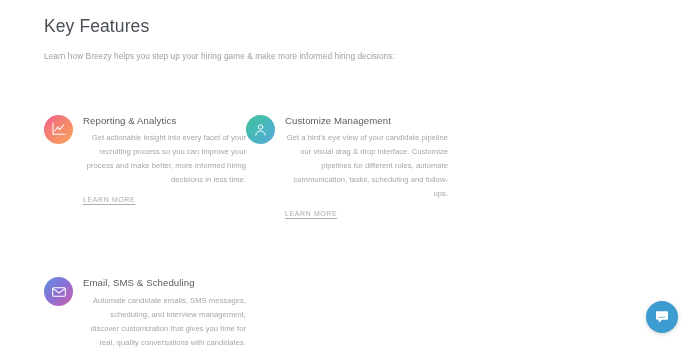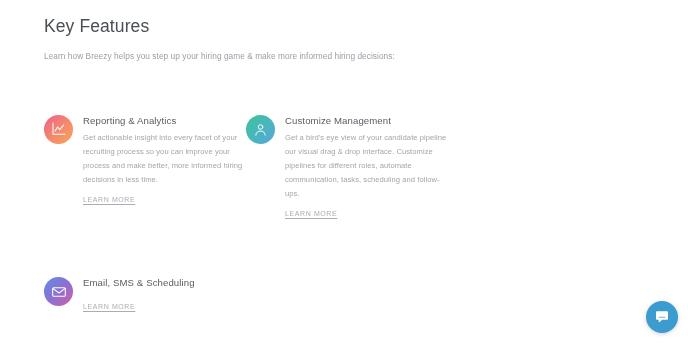--- a/index.html
+++ b/index.html
@@ -89,20 +89,21 @@
     margin: 0 0 5px 0;
     letter-spacing: 0.1px;
     line-height: 1.2;
   }
   .card-desc {
     font-size: 7.6px;
     line-height: 1.85;
     color: #a2a7ac;
     margin: 0;
     letter-spacing: 0.05px;
+    text-align: right;
   }
   .learn-more {
     display: inline-block;
     margin-top: 9px;
     font-size: 7px;
     letter-spacing: 0.6px;
     color: #a9aeb3;
     text-decoration: underline;
     text-underline-offset: 2px;
     cursor: pointer;
@@ -169,20 +170,21 @@
 
       <div class="card">
         <div class="icon-wrap g-email">
           <svg width="16" height="16" viewBox="0 0 24 24" fill="none" stroke="#ffffff" stroke-width="1.6" stroke-linecap="round" stroke-linejoin="round">
             <rect x="2.5" y="5.5" width="19" height="13" rx="1.6"></rect>
             <polyline points="3.2,7 12,13.5 20.8,7"></polyline>
           </svg>
         </div>
         <div class="card-body">
           <h3 class="card-title">Email, SMS &amp; Scheduling</h3>
+          <p class="card-desc">Automate candidate emails, SMS messages, scheduling, and interview management, discover customization that gives you time for real, quality conversations with candidates.</p>
           <span class="learn-more">LEARN MORE</span>
         </div>
       </div>
 
       <div class="row-gap"></div>
 
       <div class="card">
         <div class="icon-wrap g-advertise">
           
         </div>

